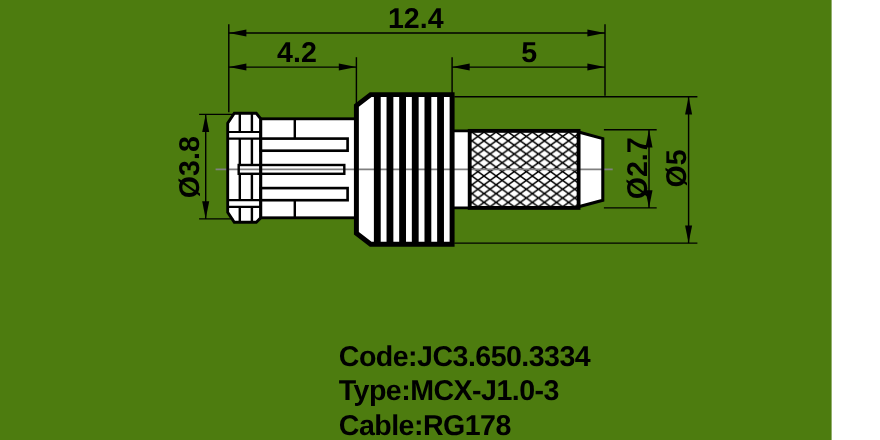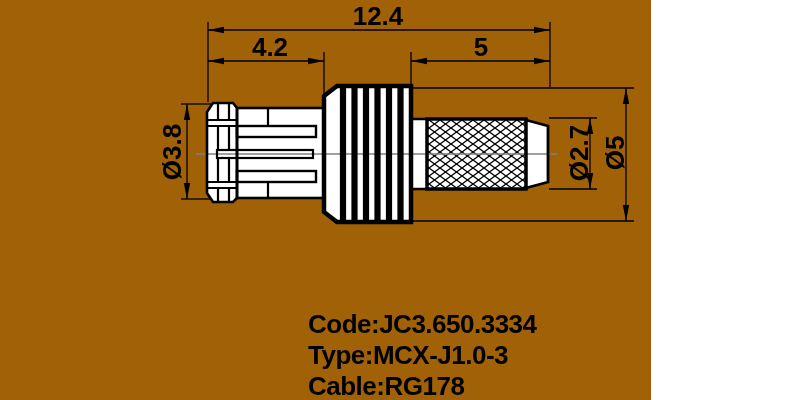--- a/index.html
+++ b/index.html
@@ -2,23 +2,23 @@
 <html><head>
 <meta charset="utf-8">
 <style>
   html, body {
     margin: 0;
     padding: 0;
     background: #ffffff;
   }
   .stage {
     position: relative;
-    width: 651px;
+    width: 756px;
     height: 400px;
-    background: #a16207;
+    background: #4d7c0f;
     overflow: hidden;
     font-family: "Liberation Sans", sans-serif;
   }
   svg text {
     font-family: "Liberation Sans", sans-serif;
     font-weight: 700;
     fill: #000000;
   }
   text.dim-label { font-size: 26px; }
   text.note-line { font-size: 26px; letter-spacing: -0.5px; }

